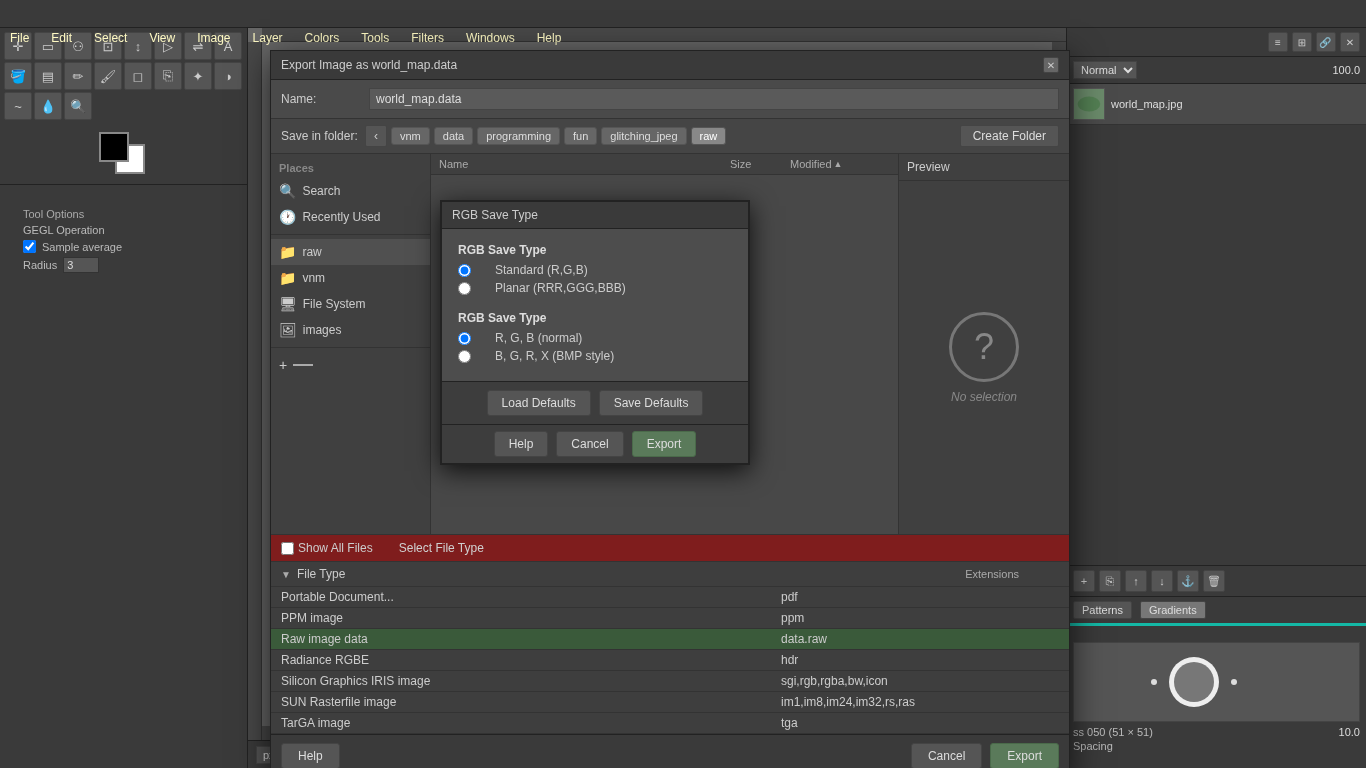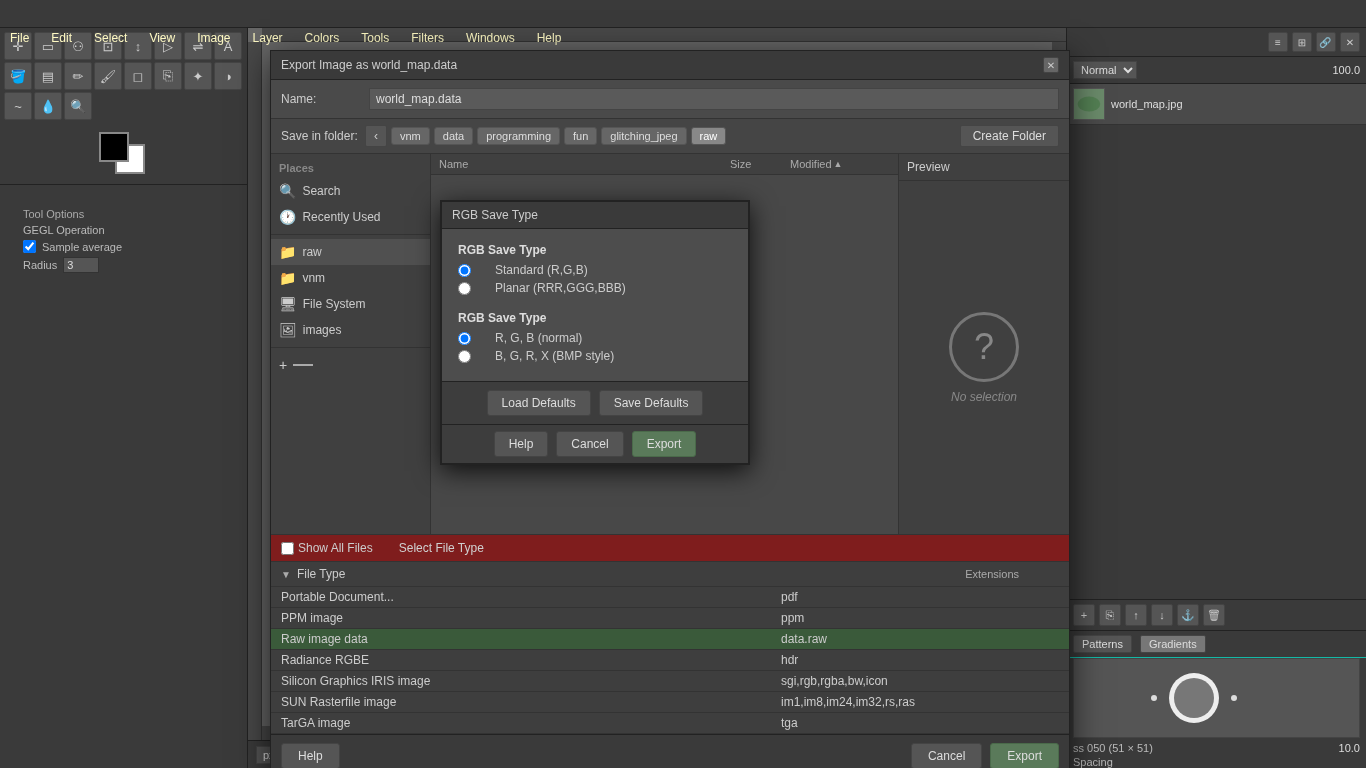--- a/index.html
+++ b/index.html
@@ -162,22 +162,22 @@
       border-top: 1px solid #222;
       padding: 4px 6px;
       display: flex; align-items: center; gap: 8px;
     }
     .patterns-btn {
       padding: 2px 8px;
       background: #555; border: 1px solid #444; color: #ddd; font-size: 11px; cursor: pointer; border-radius: 2px;
     }
     .patterns-btn.active { background: #777; }
     #brush-preview-section {
-      padding: 0 6px;
-      border-top: 1px solid #14b8a6;
+      padding: 16px 6px;
+      border-top: 3px solid #14b8a6;
     }
     .brush-thumb {
       width: 100%;
       height: 80px;
       background: #555;
       display: flex; align-items: center; justify-content: center;
       font-size: 11px; color: #999;
       border: 1px solid #444;
     }
     #spacing-row {

